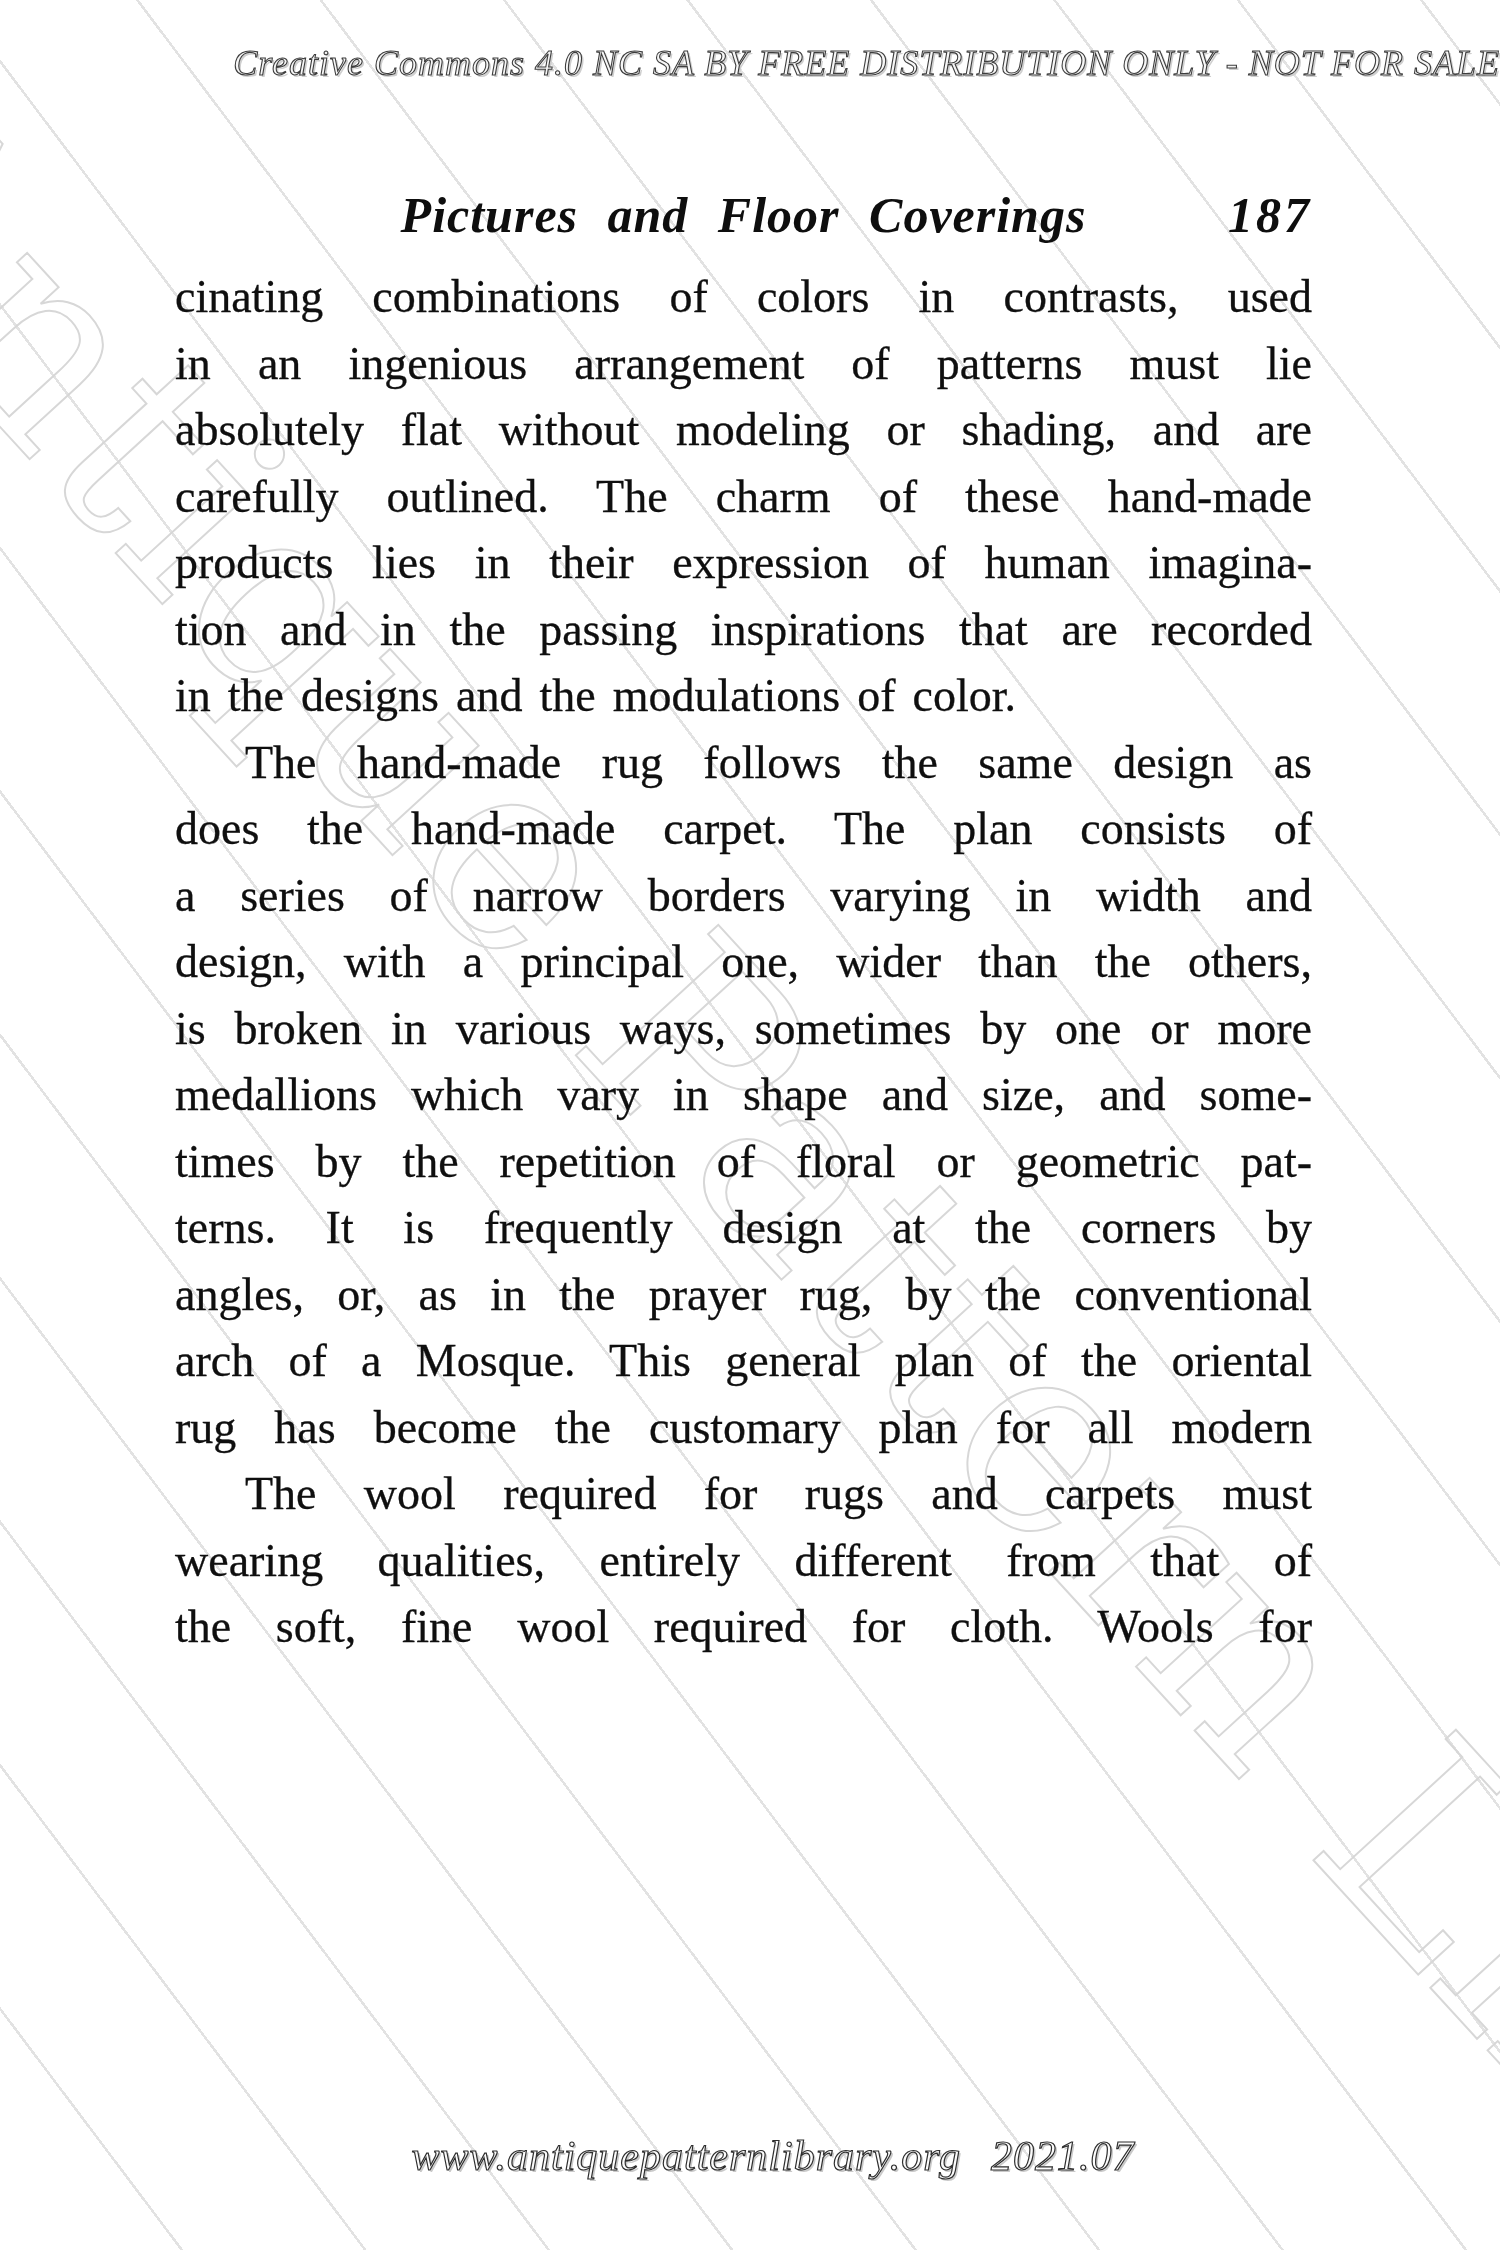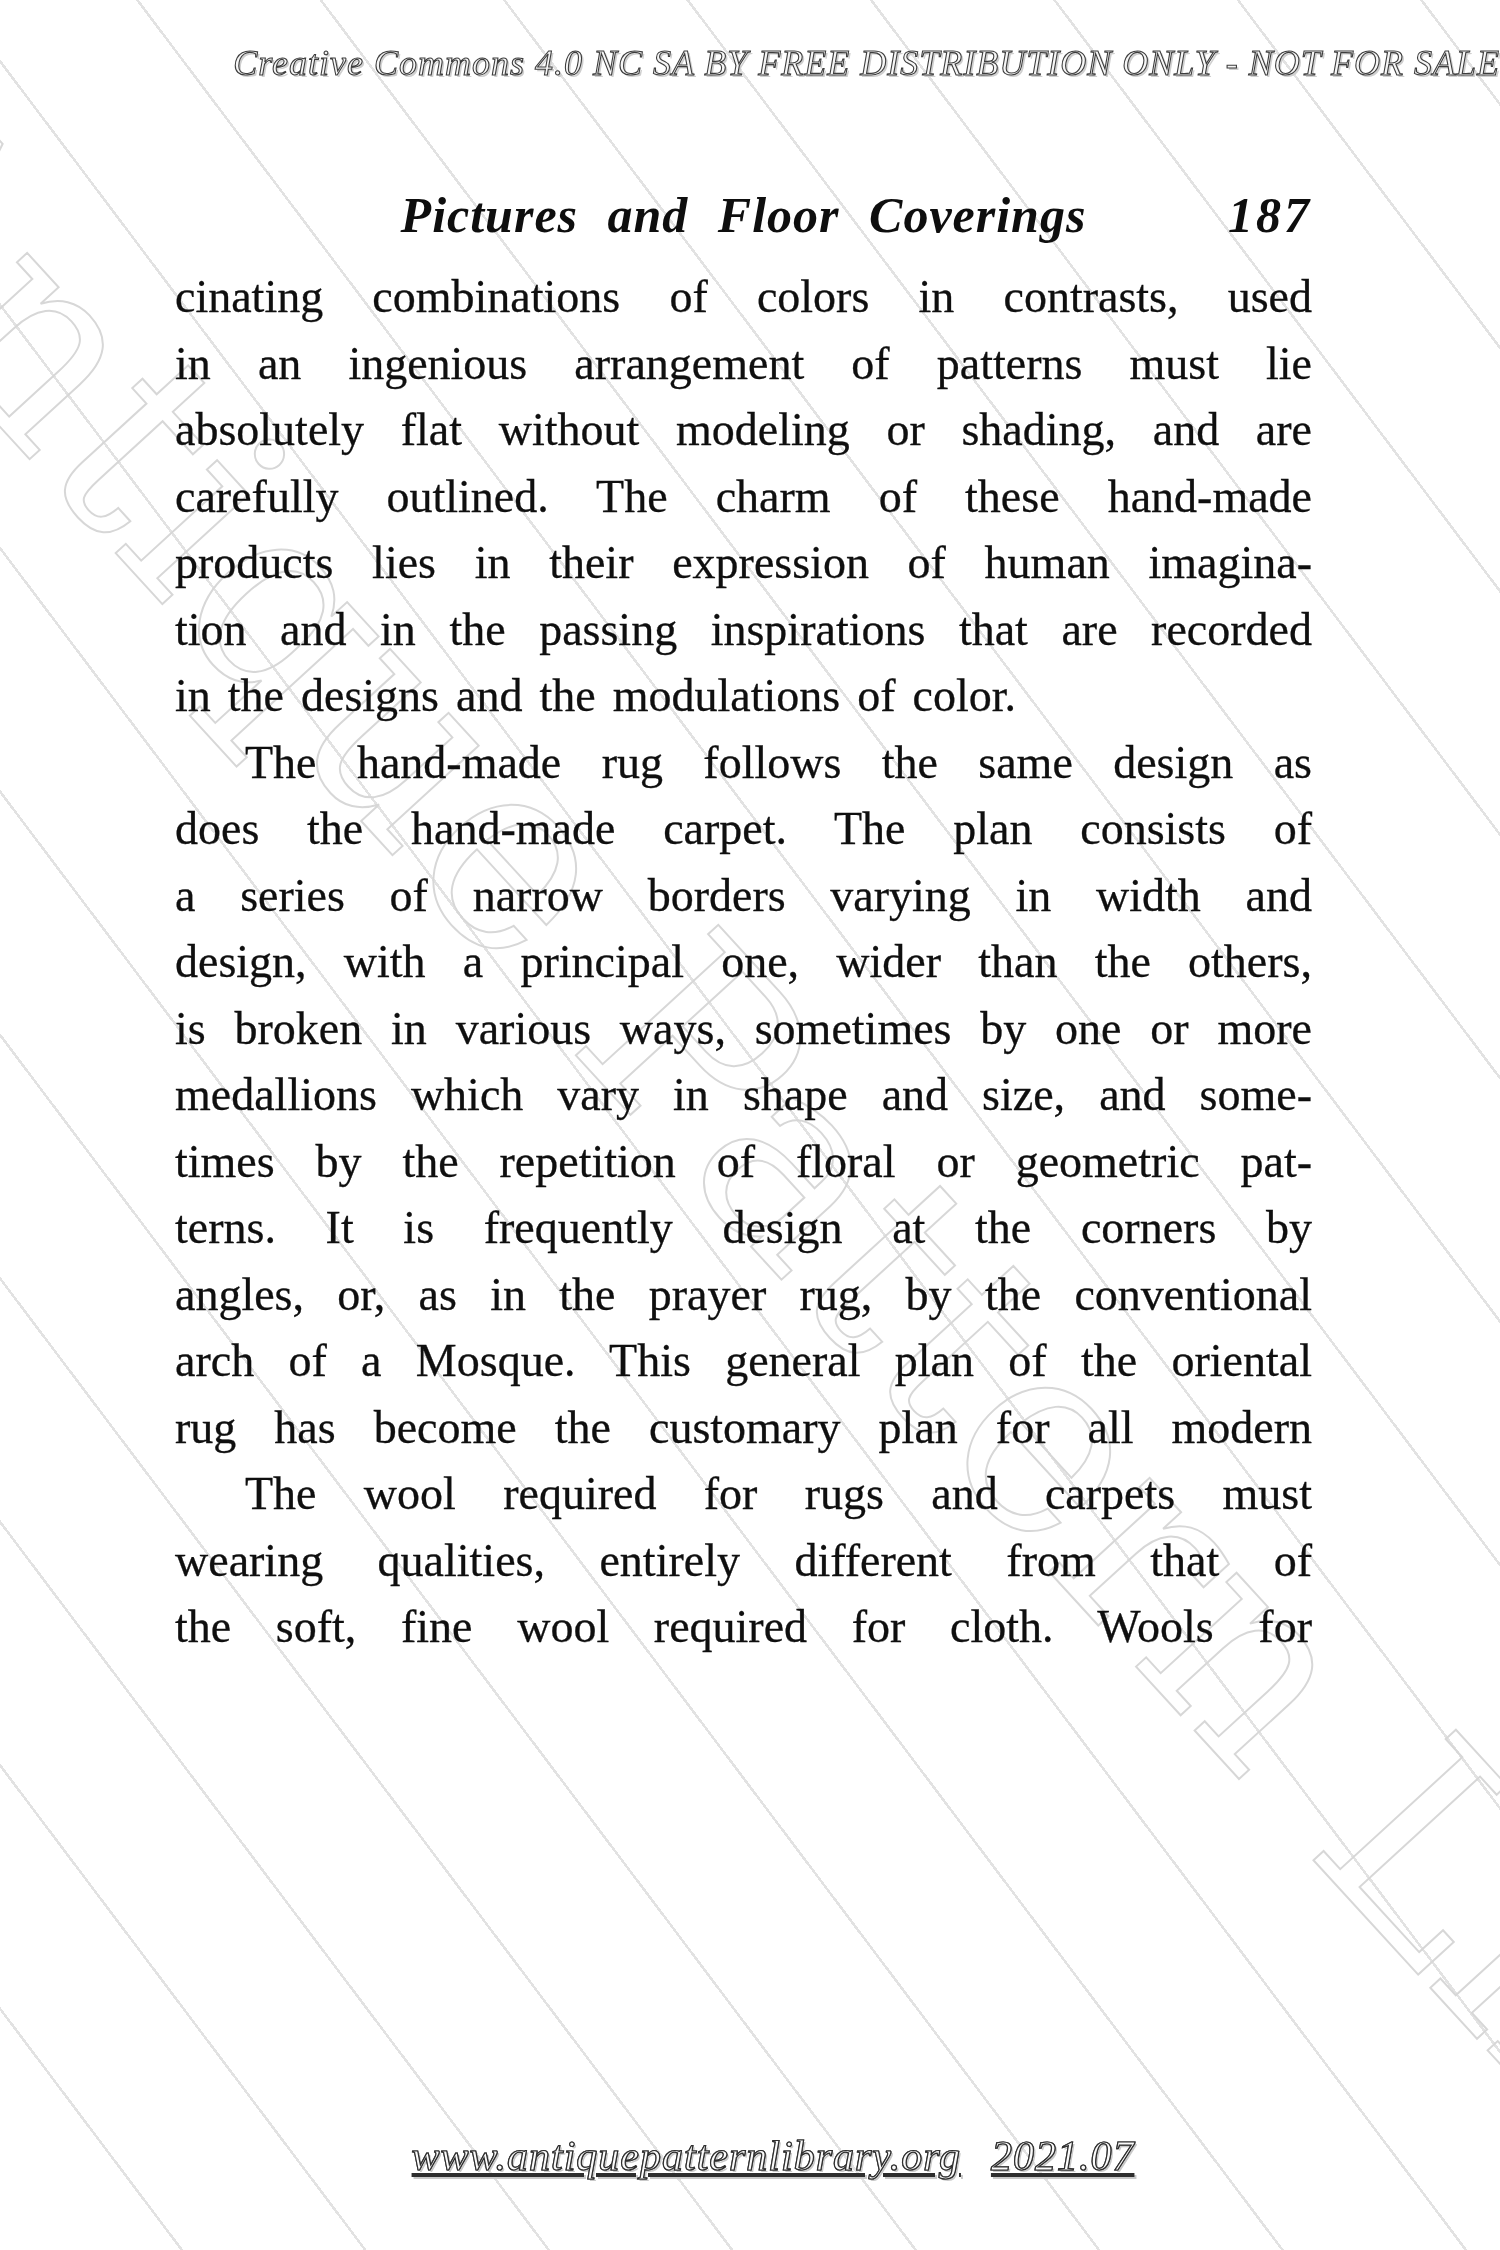--- a/index.html
+++ b/index.html
@@ -48,21 +48,20 @@
     -webkit-text-stroke:0.3px #0f0f0f;
   }
   .line.flush { text-align-last:left; word-spacing:0.12em; }
   .line.indent { text-indent:70px; }
   
   .footer {
     position:absolute; top:2132px; left:0; width:100%; z-index:3; box-sizing:border-box;
     padding-left:46px; text-align:center; font-style:italic; font-size:42px; letter-spacing:1px;
     color:#fbfbfb; -webkit-text-stroke:1.2px #2e2e2e; text-shadow:2px 2px 0 #c9c9c9;
     white-space:nowrap;
-    text-decoration:underline;
   }
   .footer .edition { margin-left:30px; }
 </style>
 </head>
 <body>
 
 <div class="page">
   <div class="diag-lines"></div>
   <div class="wm">Antique Pattern Library</div>
 

